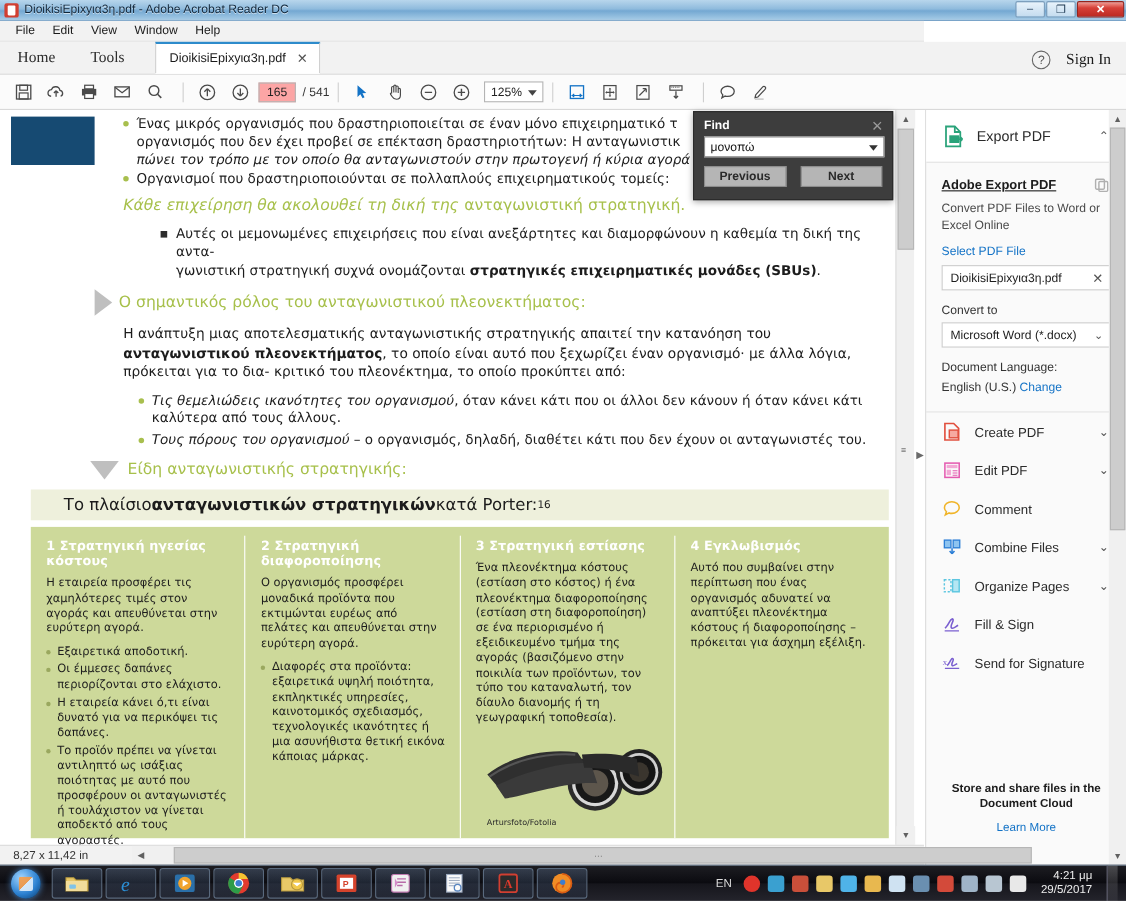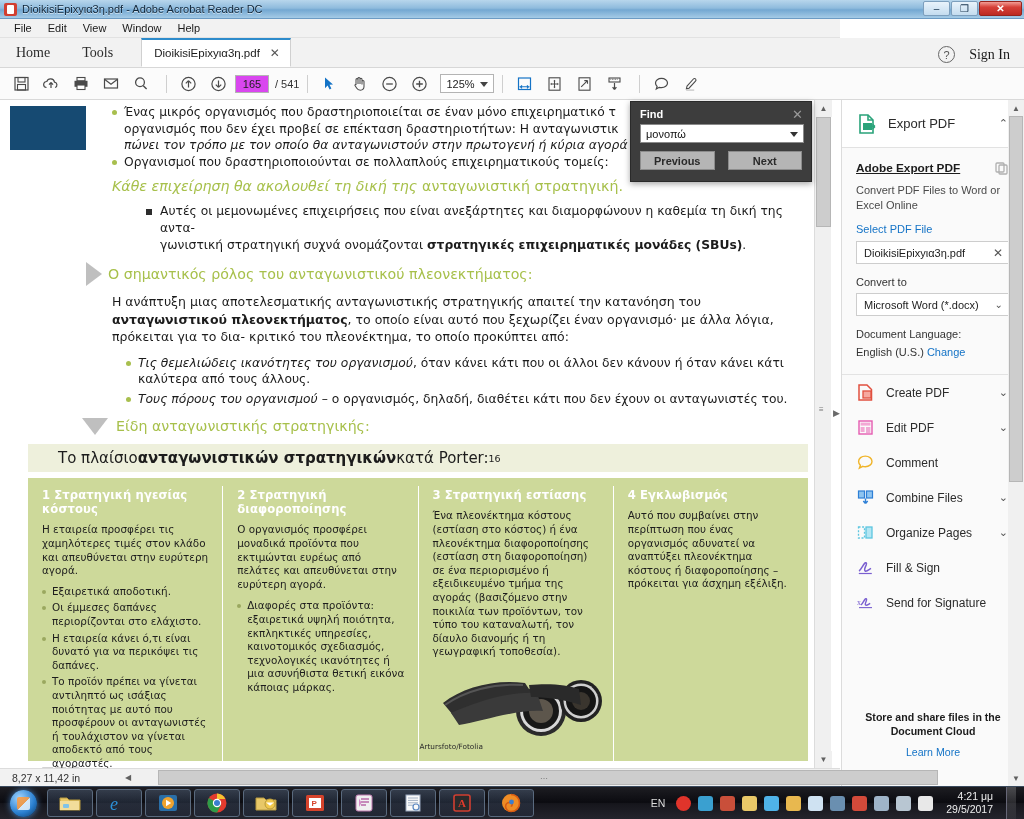--- a/index.html
+++ b/index.html
@@ -87,21 +87,21 @@
     background: #fbfbfb; border-bottom: 1px solid #d9d9d9;
     display: flex; align-items: center; padding-left: 8px;
   }
   .tb-btn {
     width: 26px; height: 26px; margin-right: 4px;
     display: flex; align-items: center; justify-content: center;
     color: #4a4a4a;
   }
   .tb-sep { width: 1px; height: 18px; background: #cfcfcf; margin: 0 8px; }
   .pagebox {
-    width: 34px; height: 18px; border: 1px solid #b4b4b4; background: #d946ef;
+    width: 34px; height: 18px; border: 1px solid #b4b4b4; background: #fca5a5;
     font-size: 11px; color: #222; text-align: center; line-height: 16px;
   }
   .pagetotal { font-size: 11px; color: #333; margin-left: 6px; }
   .zoombox {
     width: 54px; height: 19px; border: 1px solid #b4b4b4; background: #fff;
     font-size: 11px; color: #222; display: flex; align-items: center;
     padding-left: 5px; position: relative; margin-left: 4px;
   }
   .zoombox .car {
     position: absolute; right: 5px; top: 7px;
@@ -174,21 +174,21 @@
   .gcol-title {
     color: #fff; font-size: 11.6px; font-weight: bold; margin-bottom: 7px;
     letter-spacing: .1px;
   }
   .gcol-body { font-size: 10.4px; line-height: 13.6px; color: #1d1d1d; }
   .gbullet { display: flex; margin-top: 3px; }
   .gbullet .gd {
     width: 4px; height: 4px; border-radius: 50%; background: #9aa85f;
     margin-top: 5px; margin-right: 6px; flex: none;
   }
-  .credit { font-size: 7.3px; color: #2a2a2a; position: absolute; bottom: 10px; left: 1px; }
+  .credit { font-size: 7.3px; color: #2a2a2a; position: absolute; bottom: 10px; left: 24px; }
   .binocs { position: absolute; bottom: 22px; left: 14px; width: 172px; height: 74px; }
 
   .footline {
     margin-top: 6px; display: flex; align-items: center; margin-left: 24px;
   }
   .foot-tri { display: flex; margin-right: 14px; }
   .foot-tri i {
     width: 0; height: 0; border-left: 11px solid transparent;
     border-right: 0 solid transparent; border-top: 22px solid #d3d3d3;
     margin-left: 2px;
@@ -589,21 +589,21 @@
         <span>Το πλαίσιο </span>
           <span class="b">ανταγωνιστικών στρατηγικών</span>
           <span> κατά Porter:</span>
           <sup>16</sup>
       </div>
 
       <div class="greentable">
 
         <div class="gcol">
           <div class="gcol-title">1 Στρατηγική ηγεσίας κόστους</div>
-          <div class="gcol-body">Η εταιρεία προσφέρει τις χαμηλότερες τιμές στον κλάδο και απευθύνεται στην ευρύτερη αγορά.</div>
+          <div class="gcol-body">Η εταιρεία προσφέρει τις χαμηλότερες τιμές στον αγοράς και απευθύνεται στην ευρύτερη αγορά.</div>
           <div style="margin-top:7px">
             <div class="gbullet">
                 <span class="gd"></span>
                 <span class="gcol-body">Εξαιρετικά αποδοτική.</span>
               </div>
             <div class="gbullet">
                 <span class="gd"></span>
                 <span class="gcol-body">Οι έμμεσες δαπάνες περιορίζονται στο ελάχιστο.</span>
               </div>
             <div class="gbullet">

